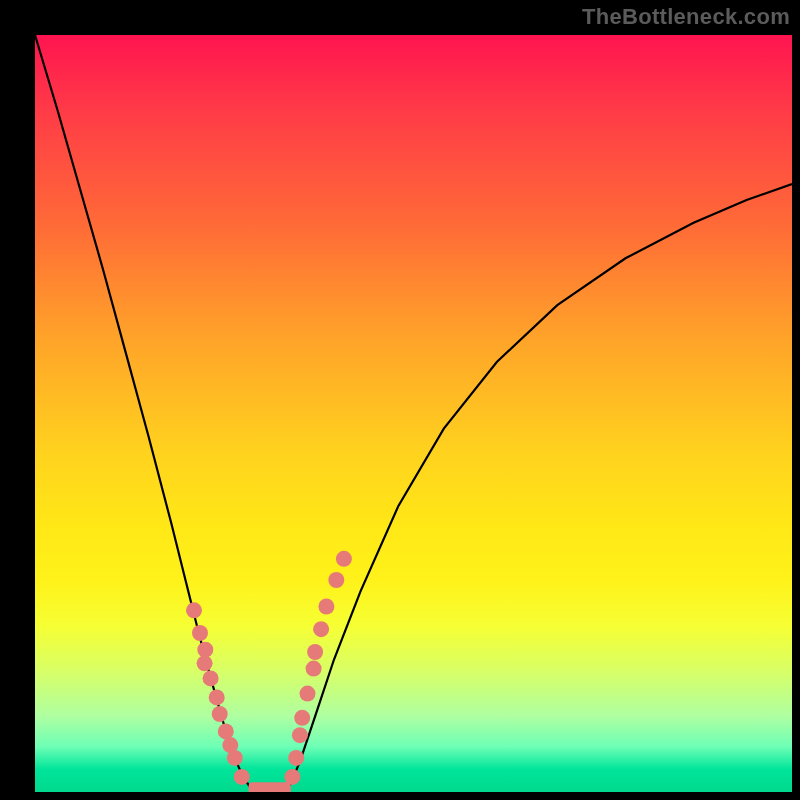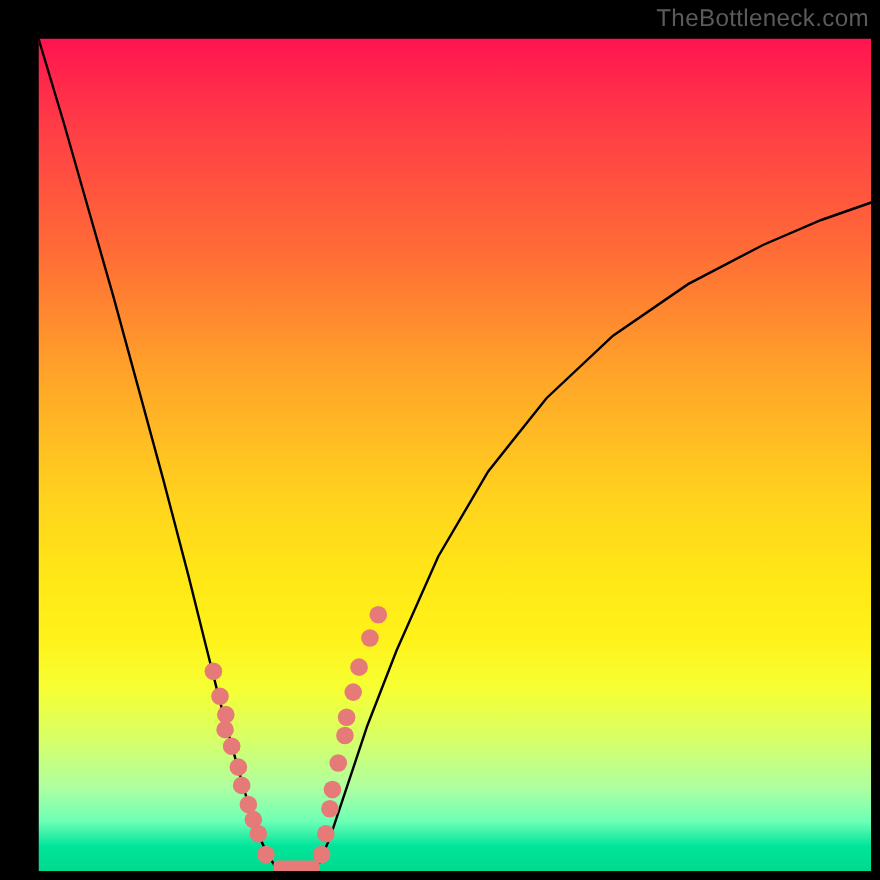--- a/index.html
+++ b/index.html
@@ -16,21 +16,21 @@
     width: 800px;
     height: 800px;
     background: #000;
   }
   .watermark {
     position: absolute;
     top: 4px;
     right: 10px;
     color: #5b5b5b;
     font-size: 22px;
-    font-weight: 400;
+    font-weight: 700;
     letter-spacing: 0.3px;
     z-index: 50;
   }
   .plot-area {
     position: absolute;
     left: 35px;
     top: 35px;
     width: 757px;
     height: 757px;
     overflow: hidden;

